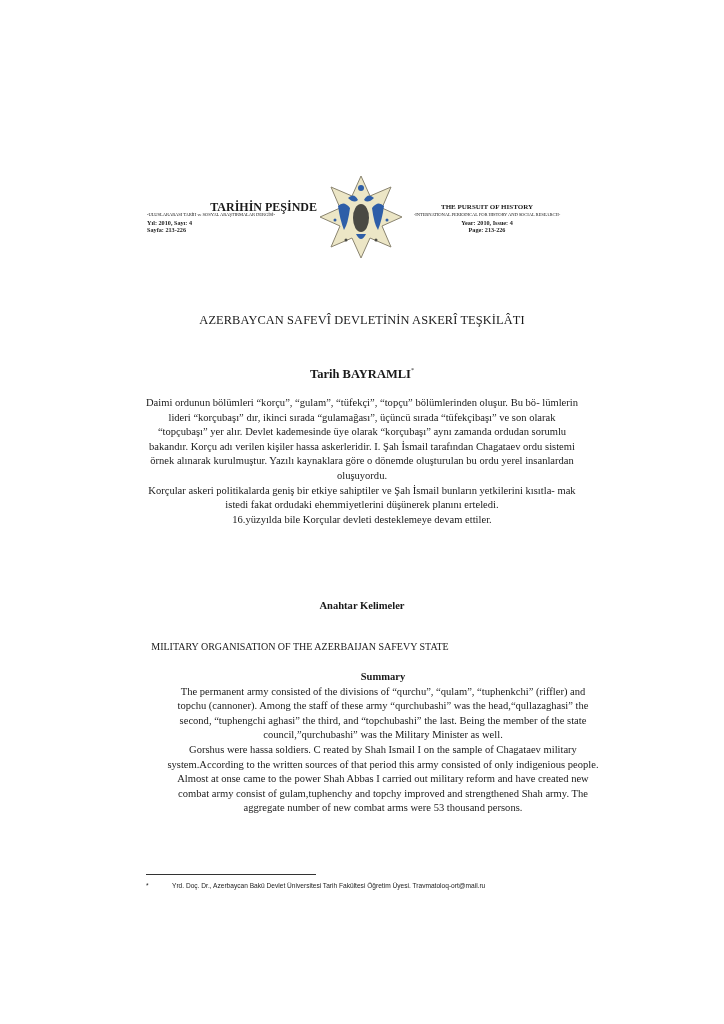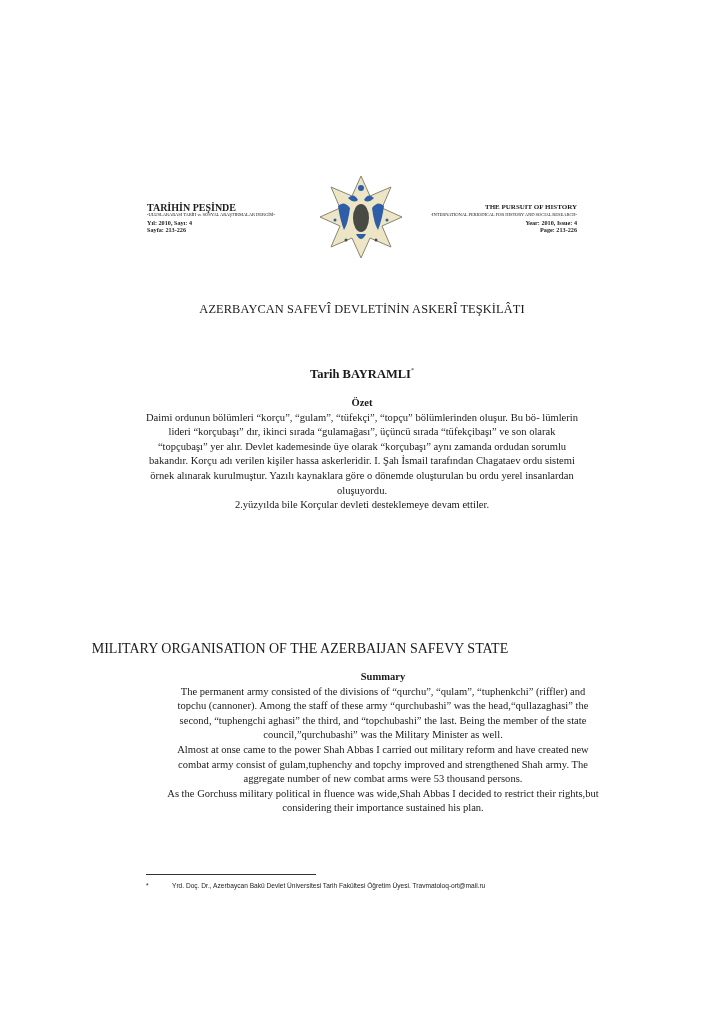--- a/index.html
+++ b/index.html
@@ -4,50 +4,50 @@
   <style>
     html, body { margin: 0; padding: 0; background: #ffffff; }
     body {
       width: 724px; height: 1024px; position: relative; overflow: hidden;
       font-family: "DejaVu Serif", "Liberation Serif", serif; color: #1a1a1a;
     }
     .header-left {
       position: absolute; left: 147px; top: 204px; width: 170px;
       font-family: "Liberation Serif", serif; font-size: 6.2px; line-height: 7.4px; font-weight: bold;
     }
-    .header-left .jt { font-size: 10px; }
+    .header-left .jt { font-size: 12px; text-align: right; }
     .header-left .sub { font-weight: normal; font-size: 4.6px; letter-spacing: -0.1px; }
     .header-right {
-      position: absolute; right: 147px; top: 204px; width: 180px; text-align: right;
+      position: absolute; right: 147px; top: 204px; width: 180px; text-align: center;
       font-family: "Liberation Serif", serif; font-size: 6.2px; line-height: 7.4px; font-weight: bold;
     }
     .header-right .jt { font-size: 7px; }
     .header-right .sub { font-weight: normal; font-size: 4.6px; letter-spacing: -0.1px; }
     .logo { position: absolute; left: 318px; top: 174px; width: 86px; height: 86px; }
     .title {
-      position: absolute; left: 0; width: 724px; top: 302px; text-align: center;
+      position: absolute; left: 0; width: 724px; top: 313px; text-align: center;
       font-family: "Liberation Serif", serif; font-size: 12.4px; letter-spacing: 0.1px;
     }
     .author {
       position: absolute; left: 0; width: 724px; top: 367px; text-align: center;
       font-family: "Liberation Serif", serif; font-weight: bold; font-size: 12.5px;
     }
     .author sup { font-size: 6px; font-weight: normal; vertical-align: 6px; }
     .block {
       position: absolute; left: 146px; width: 432px; text-align: center;
       font-family: "Liberation Serif", serif; font-size: 10.55px; line-height: 14.6px;
     }
     .block .h { font-weight: bold; }
     .block p { margin: 0; }
     #ozet { top: 396px; }
     #keywords { top: 599px; }
     #keywords .kw { font-style: italic; }
     .en-title {
       position: absolute; left: 0; width: 600px; top: 641px; text-align: center;
-      font-family: "Liberation Serif", serif; font-size: 14px;
+      font-family: "Liberation Serif", serif; font-size: 10px;
     }
     #summary { top: 670px; margin-left: 21px; }
     .fn-rule { position: absolute; left: 146px; top: 874px; width: 170px; border-top: 1px solid #333; }
     .footnote {
       position: absolute; left: 146px; top: 882px; width: 440px;
       font-family: "Liberation Sans", sans-serif; font-size: 6.6px; color: #222;
     }
     .footnote .star { display: inline-block; width: 26px; }
   </style>
 </head>
@@ -82,33 +82,34 @@
   <div class="sub">-INTERNATIONAL PERIODICAL FOR HISTORY AND SOCIAL RESEARCH-</div>
   <div>Year: 2010, Issue: 4</div>
   <div>Page: 213-226</div>
 </div>
 
 <div class="title">AZERBAYCAN SAFEVÎ DEVLETİNİN ASKERÎ TEŞKİLÂTI</div>
 
 <div class="author"><span>Tarih BAYRAMLI</span><sup>*</sup></div>
 
 <div class="block" id="ozet">
-  <p class="h">Özet</p>
   <p>Daimi ordunun bölümleri “korçu”, “gulam”, “tüfekçi”, “topçu” bölümlerinden oluşur. Bu bö- lümlerin lideri “korçubaşı” dır, ikinci sırada “gulamağası”, üçüncü sırada “tüfekçibaşı” ve son olarak “topçubaşı” yer alır. Devlet kademesinde üye olarak “korçubaşı” aynı zamanda ordudan sorumlu bakandır. Korçu adı verilen kişiler hassa askerleridir. I. Şah İsmail tarafından Chagataev ordu sistemi örnek alınarak kurulmuştur. Yazılı kaynaklara göre o dönemde oluşturulan bu ordu yerel insanlardan oluşuyordu.</p>
-  <p>2.yüzyılda bile Korçular devleti desteklemeye devam ettiler.</p>
+  <p>Korçular askeri politikalarda geniş bir etkiye sahiptiler ve Şah İsmail bunların yetkilerini kısıtla- mak istedi fakat ordudaki ehemmiyetlerini düşünerek planını erteledi.</p>
+  <p>16.yüzyılda bile Korçular devleti desteklemeye devam ettiler.</p>
 </div>
 
 <div class="block" id="keywords">
+  <p class="h">Anahtar Kelimeler</p>
 </div>
 
 <div class="en-title">MILITARY ORGANISATION OF THE AZERBAIJAN SAFEVY STATE</div>
 
 <div class="block" id="summary">
   <p class="h">Summary</p>
   <p>The permanent army consisted of the divisions of “qurchu”, “qulam”, “tuphenkchi” (riffler) and topchu (cannoner). Among the staff of these army “qurchubashi” was the head,“qullazaghasi” the second, “tuphengchi aghasi” the third, and “topchubashi” the last. Being the member of the state council,”qurchubashi” was the Military Minister as well.</p>
+  <p>Gorshus were hassa soldiers. C reated by Shah Ismail I on the sample of Chagataev military system.According to the written sources of that period this army consisted of only indigenious people.</p>
   <p>Almost at onse came to the power Shah Abbas I carried out military reform and have created new combat army consist of gulam,tuphenchy and topchy improved and strengthened Shah army. The aggregate number of new combat arms were 53 thousand persons.</p>
-  <p>As the Gorchuss military political in fluence was wide,Shah Abbas I decided to restrict their rights,but considering their importance sustained his plan.</p>
 </div>
 
 <div class="fn-rule"></div>
 <div class="footnote">
   <span class="star">*</span><span>Yrd. Doç. Dr., Azerbaycan Bakü Devlet Üniversitesi Tarih Fakültesi Öğretim Üyesi. Travmatoloq-ort@mail.ru</span>
 </div>
 
 </body></html>

